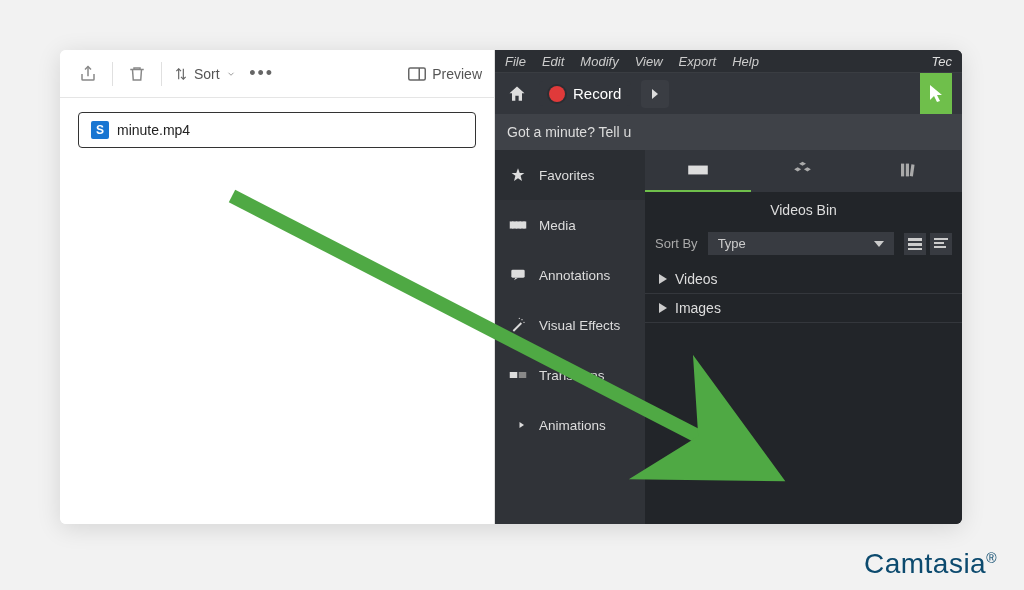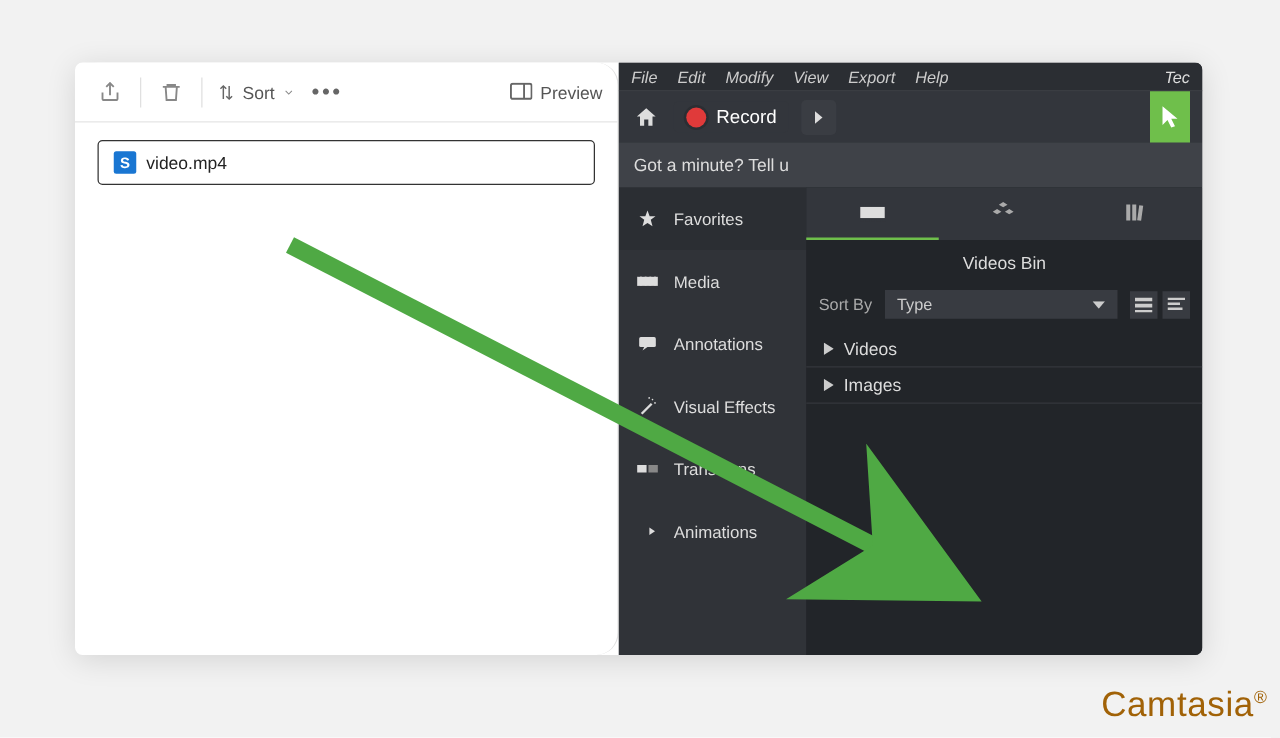--- a/index.html
+++ b/index.html
@@ -10,27 +10,27 @@
   left: 60px; top: 50px;
   width: 902px; height: 474px;
   background: #fff;
   border-radius: 6px;
   box-shadow: 0 4px 24px rgba(0,0,0,0.12);
   display: flex;
   overflow: hidden;
 }
 
 
-.left-panel { width: 435px; background: #fff; border-right: 1px solid #e0e0e0; display: flex; flex-direction: column; border-radius: 18px; }
+.left-panel { width: 435px; background: #fff; border-right: 1px solid #e0e0e0; display: flex; flex-direction: column; }
 .left-toolbar { height: 48px; display: flex; align-items: center; padding: 0 12px; border-bottom: 1px solid #e5e5e5; }
 .tb-btn { width: 32px; height: 32px; display: flex; align-items: center; justify-content: center; color: #777; cursor: pointer; }
 .divider { width: 1px; height: 24px; background: #e0e0e0; margin: 0 8px; }
 .sort-btn { display: flex; align-items: center; gap: 6px; color: #555; font-size: 14px; cursor: pointer; padding: 0 4px; }
 .spacer { flex: 1; }
-.preview-btn { display: flex; gap: 6px; color: #555; font-size: 14px; cursor: pointer; }
+.preview-btn { display: flex; align-items: center; gap: 6px; color: #555; font-size: 14px; cursor: pointer; }
 
 .file-list { padding: 14px 18px; }
 .file-item {
   border: 1px solid #333; border-radius: 4px; padding: 8px 12px;
   display: flex; align-items: center; gap: 8px; cursor: pointer;
 }
 .file-icon {
   width: 18px; height: 18px; background: #1976d2;
   display: flex; align-items: center; justify-content: center;
   color: #fff; font-size: 12px; font-weight: bold; border-radius: 2px;
@@ -100,22 +100,22 @@
   border-bottom: 1px solid #34373c;
 }
 .group-row:first-of-type { border-top: 1px solid #34373c; }
 
 
 .arrow-overlay {
   position:absolute; left:0; top:0; width:1024px; height:590px; pointer-events:none;
 }
 
 .watermark {
-  position:absolute; right: 10px; bottom: 10px;
-  font-size: 28px; color: #a16207; letter-spacing: 0.5px; font-weight: 400;
+  position:absolute; right: 27px; bottom: 10px;
+  font-size: 28px; color: #0c4a6e; letter-spacing: 0.5px; font-weight: 400;
 }
 .watermark .reg { font-size: 14px; vertical-align: super; }
 </style>
 </head>
 <body>
 
 <div class="window">
 
   <div class="left-panel">
     <div class="left-toolbar">
@@ -156,21 +156,21 @@
           <rect x="1" y="1" width="22" height="16" rx="2"></rect>
             <line x1="15" y1="1" x2="15" y2="17"></line>
         </svg>
         <span>Preview</span>
       </div>
     </div>
 
     <div class="file-list">
       <div class="file-item">
         <div class="file-icon">S</div>
-        <span class="file-name">video.mp4</span>
+        <span class="file-name">minute.mp4</span>
       </div>
     </div>
   </div>
 
   <div class="right-panel">
 
     <div class="menubar">
       <span>File</span>
       <span>Edit</span>
       <span>Modify</span>

